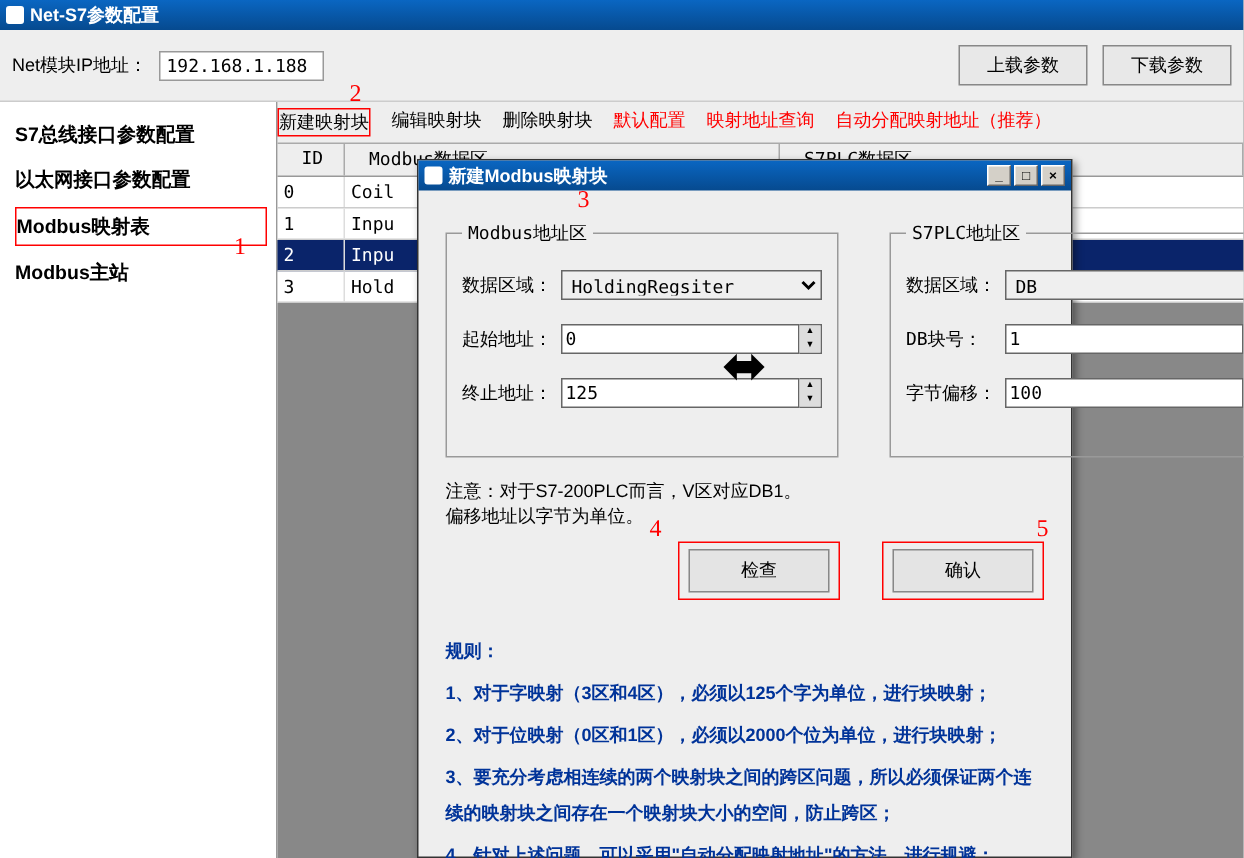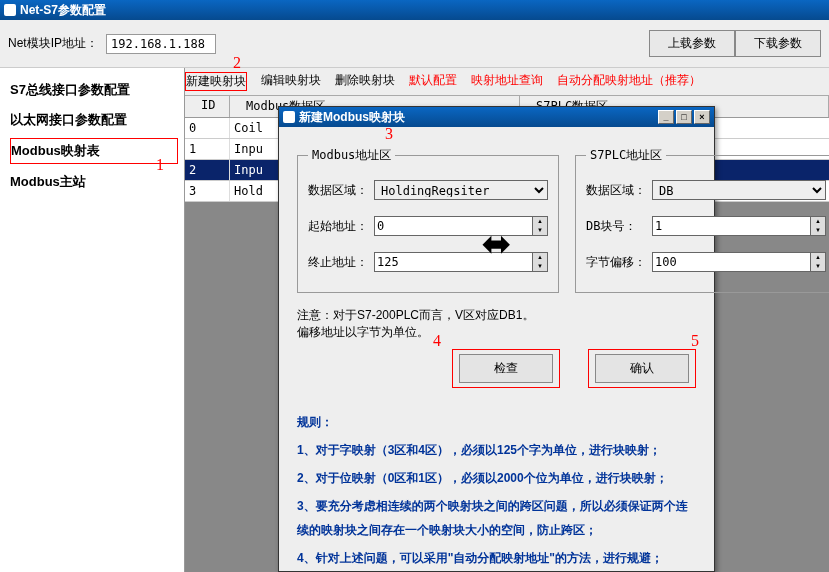--- a/index.html
+++ b/index.html
@@ -3,21 +3,21 @@
 <meta charset="utf-8">
 <style>
 *{box-sizing:border-box;margin:0;padding:0;font-family:"SimSun","宋体",Arial,sans-serif;font-size:12px}
 body{background:#fff;width:829px;height:572px;overflow:hidden;position:relative}
 .title-bar{background:linear-gradient(#0a66c2,#064a8f);color:#fff;height:20px;display:flex;align-items:center;padding:0 4px;font-weight:bold}
 .gear{width:12px;height:12px;margin-right:4px;display:inline-block;background:#fff;border-radius:2px}
 .top-panel{background:#eee;padding:10px 8px;display:flex;align-items:center;border-bottom:1px solid #ccc}
 .top-panel .label{margin-right:8px}
 .top-panel input{width:110px;padding:2px 4px;border:1px solid #999;font-family:monospace}
 .top-panel .sp{flex:1}
-.btn{background:#e8e8e8;border:1px solid #888;padding:4px 18px;cursor:pointer;}
+.btn{background:#e8e8e8;border:1px solid #888;padding:4px 18px;cursor:pointer;margin-left:10px}
 .main{display:flex;height:calc(100% - 60px)}
 .sidebar{width:185px;background:#fff;padding:10px 6px 6px 10px;border-right:1px solid #999;position:relative}
 .side-item{font-size:13px;font-weight:bold;padding:3px 0;margin-bottom:6px;cursor:pointer}
 .side-item.sel{border:1px solid #f00}
 .side-item.red{color:#f00}
 .annot{color:#f00;font-size:16px;font-family:"Times New Roman",serif;position:absolute}
 .content{flex:1;background:#888;position:relative}
 .toolbar{background:#eee;padding:4px 0;display:flex;gap:14px;border-bottom:1px solid #aaa}
 .tb-link{cursor:pointer;color:#000}
 .tb-link.red{color:#f00}
@@ -27,25 +27,25 @@
 .th.id{width:45px}.th.md{width:290px}.th.s7{flex:1}
 .trow{display:flex;background:#fff;border-bottom:1px solid #ccc}
 .trow.sel{background:#0a246a;color:#fff}
 .td{padding:3px 4px;border-right:1px solid #ddd;font-family:monospace}
 .td.id{width:45px}.td.md{width:290px}
 .dialog{position:absolute;left:278px;top:106px;width:437px;height:466px;background:#eee;border:1px solid #333;box-shadow:2px 2px 5px rgba(0,0,0,.4);z-index:10}
 .dlg-title{background:linear-gradient(#0a66c2,#064a8f);color:#fff;height:20px;display:flex;align-items:center;padding:0 4px;font-weight:bold}
 .dlg-title .sp{flex:1}
 .winbtn{width:16px;height:14px;background:#d4d0c8;border:1px solid #fff;border-right-color:#666;border-bottom-color:#666;margin-left:2px;display:flex;align-items:center;justify-content:center;font-size:9px;font-family:Arial;color:#000;cursor:pointer}
 .dlg-body{padding:20px 18px 10px}
-.field-row{display:flex;gap:16px;position:relative}
+.field-row{display:flex;gap:34px;position:relative}
 .fieldset{border:1px solid #999;padding:16px 10px 20px;flex:1;position:relative}
 .fieldset legend{padding:0 4px;font-family:monospace}
 .frow{display:flex;align-items:center;margin-bottom:16px}
-.frow:last-child{margin-bottom:0}
+.frow:last-child{margin-bottom:12px}
 .flbl{width:66px;font-family:monospace}
 .frow select,.frow input{flex:1;border:1px solid #666;padding:2px;font-family:monospace;height:20px}
 .spin{width:15px;display:flex;flex-direction:column;border:1px solid #666;border-left:none}
 .spin div{height:9px;background:#ddd;font-size:6px;text-align:center;line-height:8px;cursor:pointer}
 .arrow-both{position:absolute;left:50%;top:76px;transform:translateX(-50%);font-size:36px;z-index:2}
 .note{margin-top:14px;font-family:monospace;line-height:1.4}
 .dlg-btns{display:flex;justify-content:flex-end;gap:28px;margin-top:8px;position:relative}
 .dlg-btns .box4,.dlg-btns .box5{border:1px solid #f00;padding:4px 6px;position:relative}
 .dlg-btn{background:#e4e4e4;border:1px solid #888;padding:5px 34px;cursor:pointer;font-family:monospace}
 .rules{margin-top:22px;color:#003399;font-weight:bold;line-height:2}

